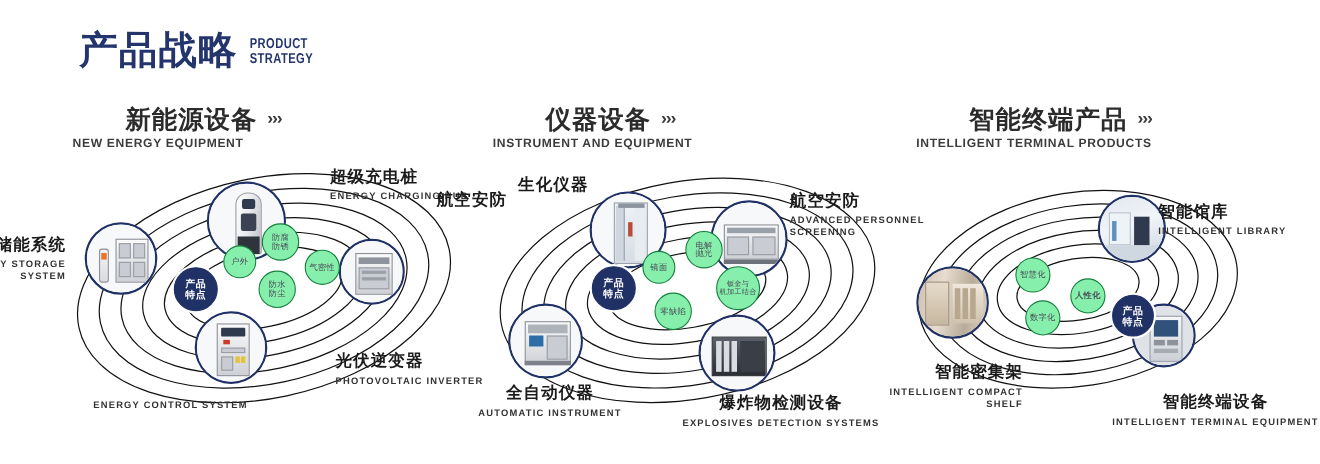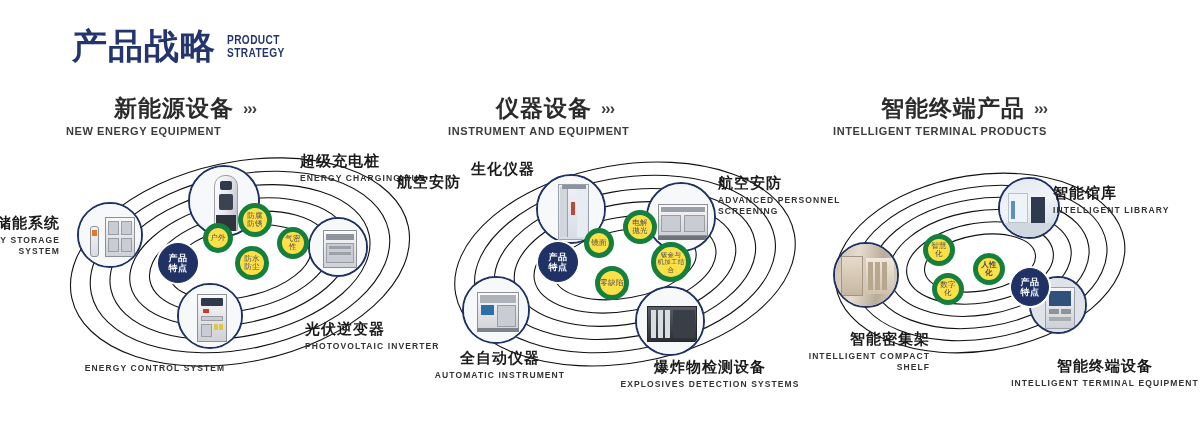--- a/index.html
+++ b/index.html
@@ -38,22 +38,22 @@
 
   
   .node {
     position:absolute; border-radius:50%;
     border:2px solid #1f3165; overflow:hidden; background:#f2f3f5;
   }
   .node .ph { position:absolute; inset:0; }
 
   
   .bub {
-    position:absolute; border-radius:50%; border:5px solid #15803d;
-    background:#fde047; display:flex; align-items:center; justify-content:center;
+    position:absolute; border-radius:50%; border:1px solid #15803d;
+    background:#86efac; display:flex; align-items:center; justify-content:center;
     text-align:center; color:#4a4a55; line-height:1.12; font-size:7.5px; letter-spacing:0.3px;
   }
   .bub.main {
     background:#1f3165; border:1px solid #1f3165; color:#ffffff;
     font-weight:bold; font-size:9px; letter-spacing:0.5px;
     box-shadow:0 0 0 2px #ffffff;
   }
 
   
   .lbl { position:absolute; }

